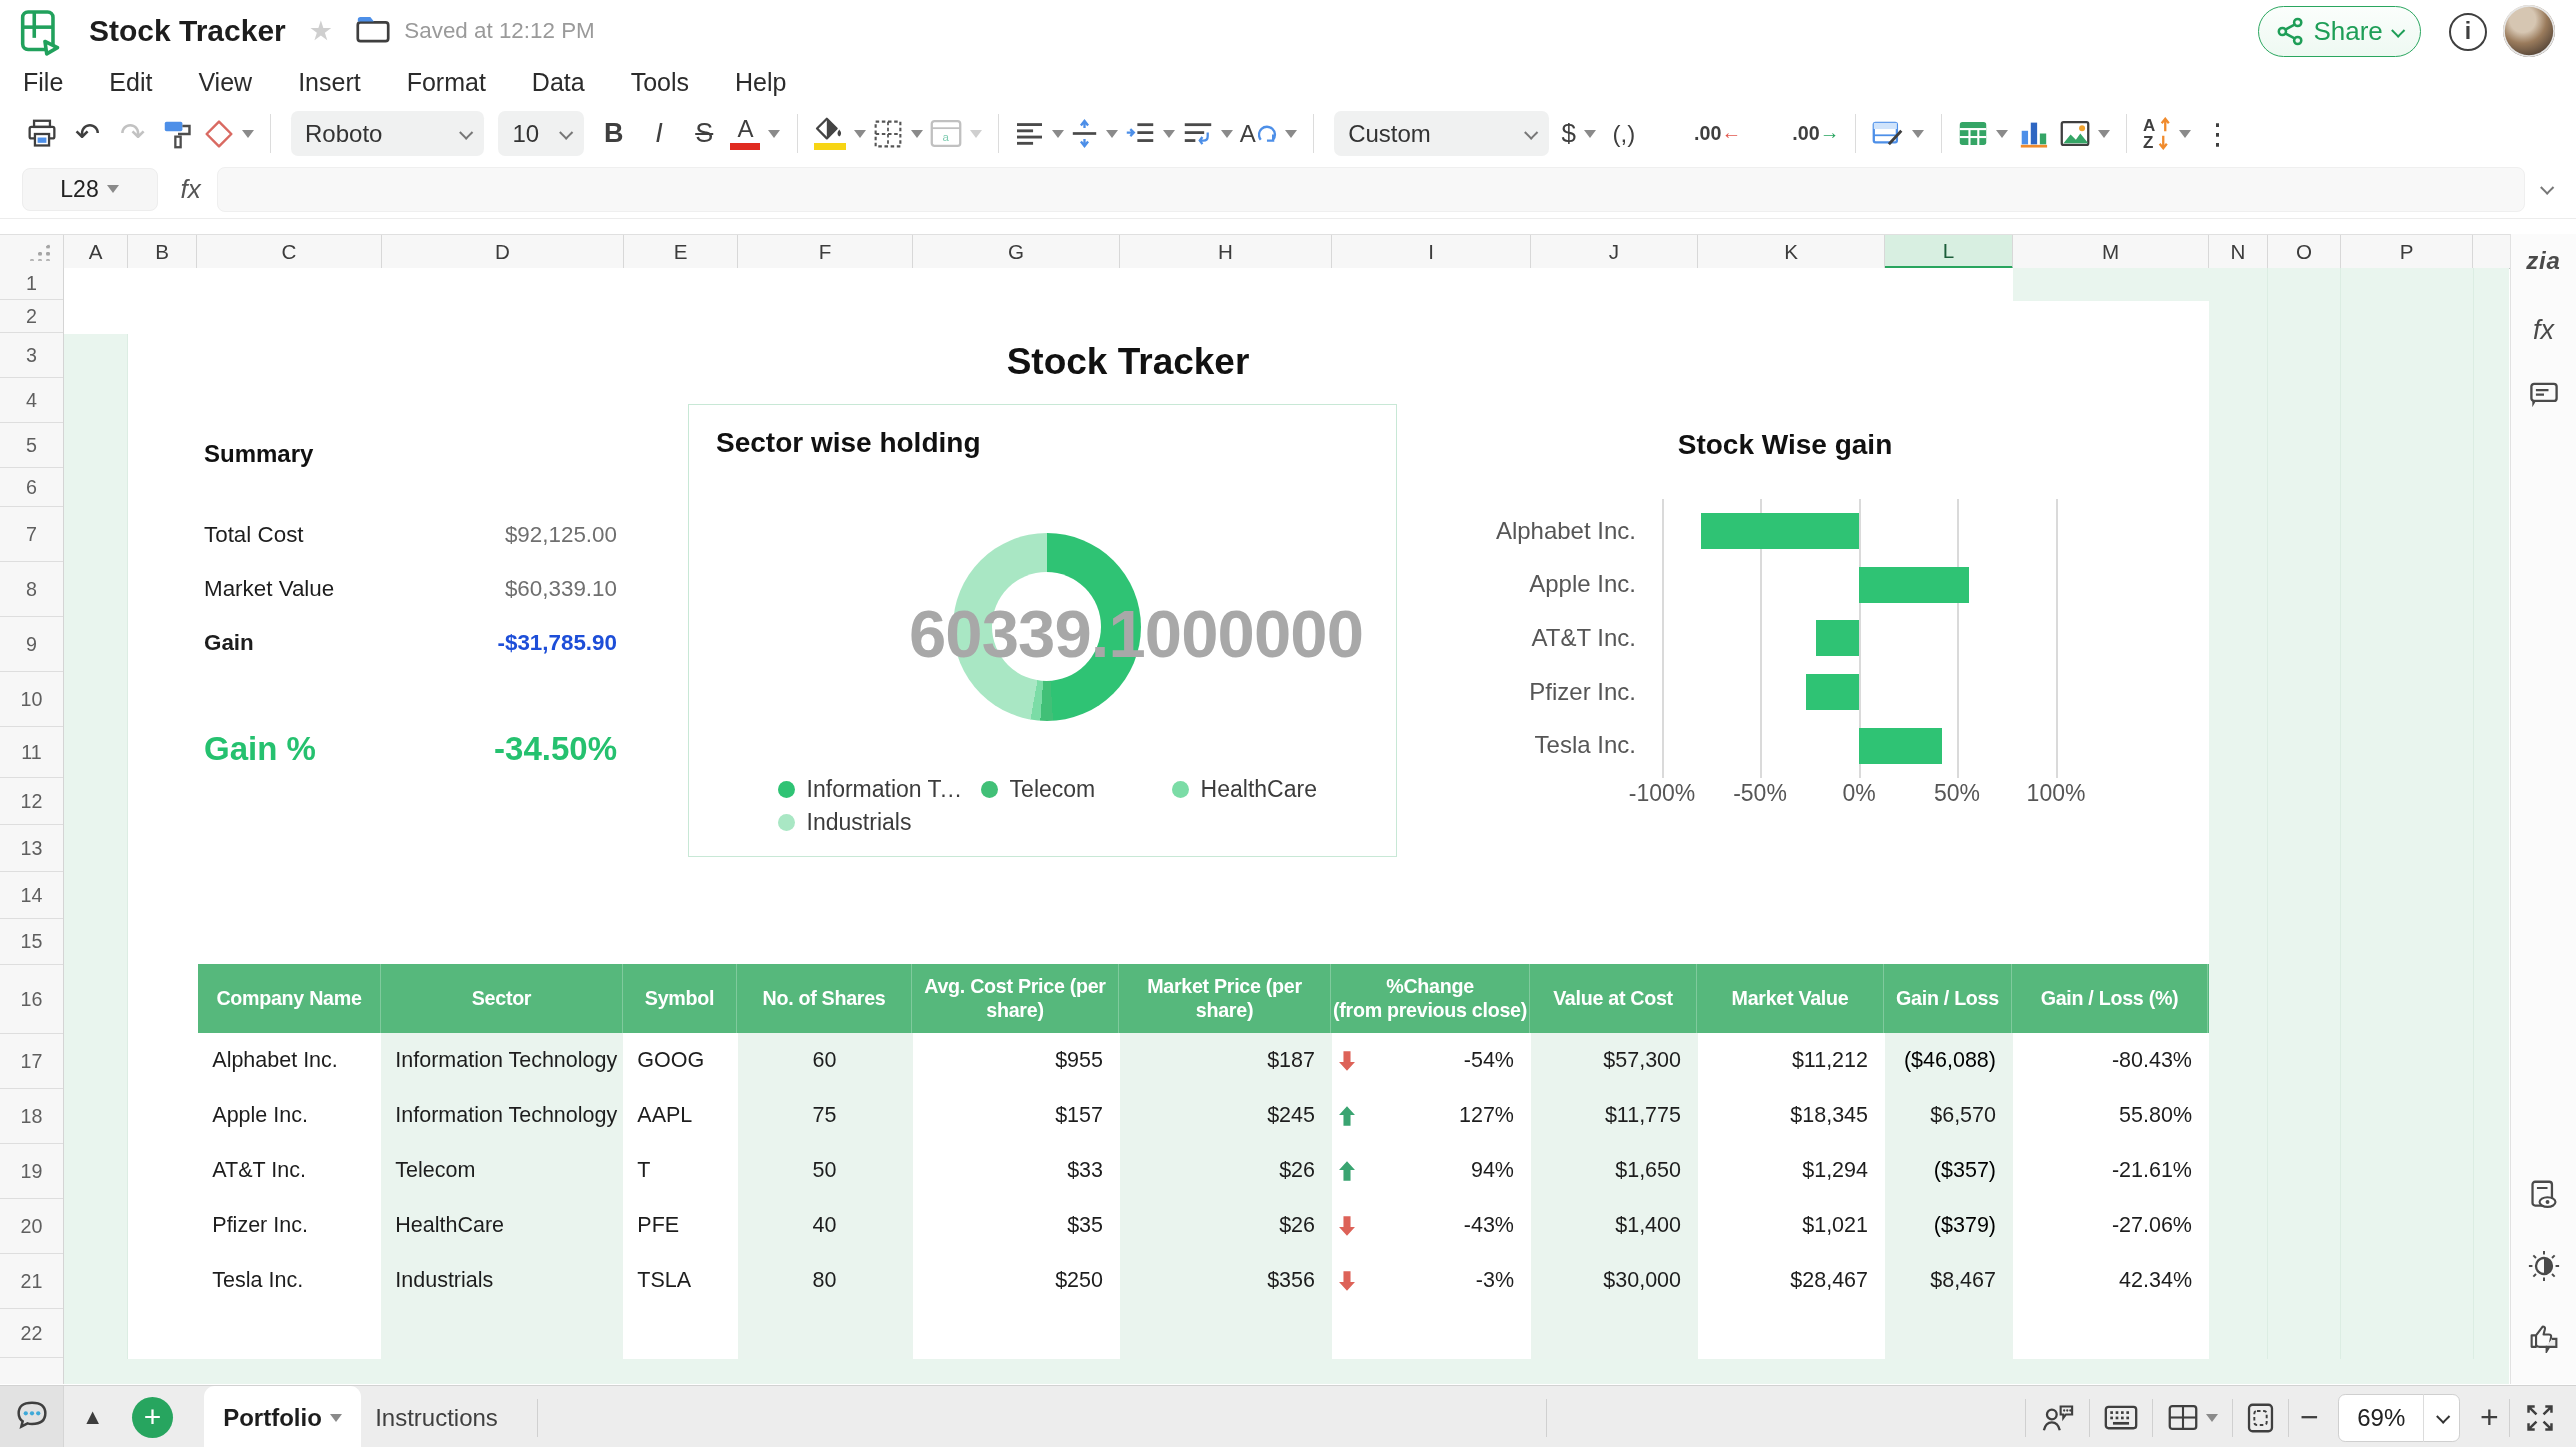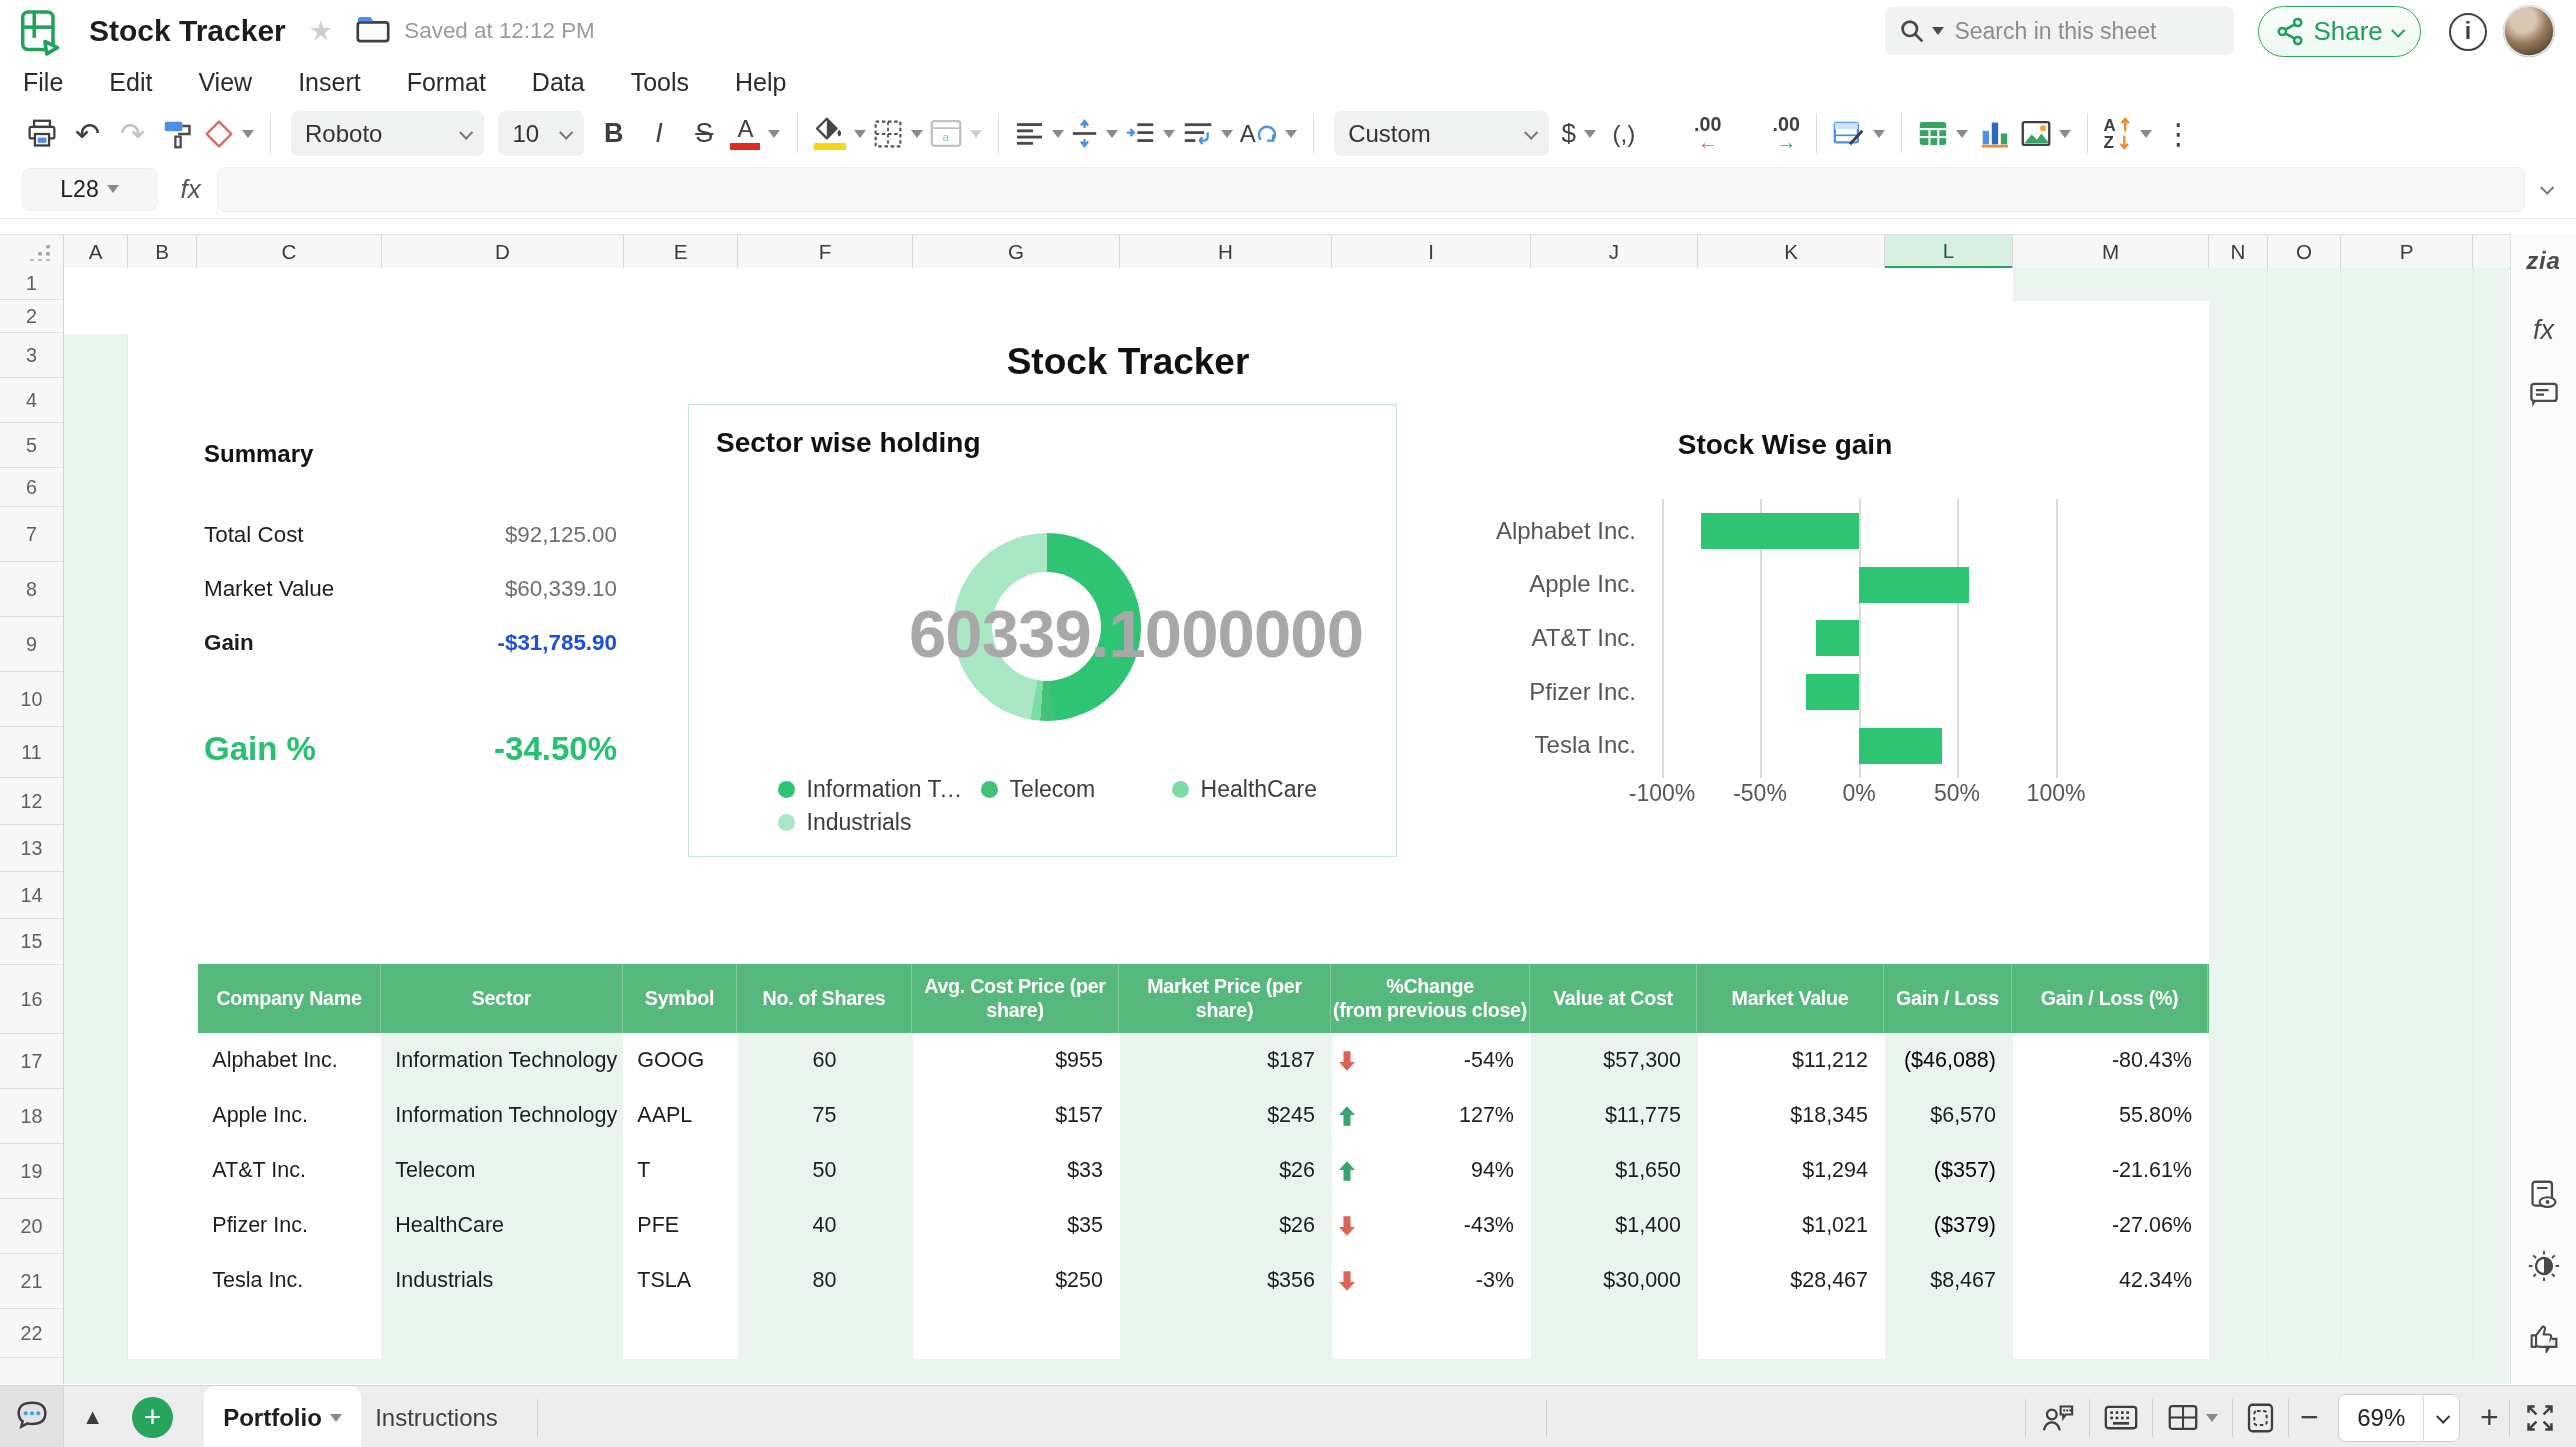--- a/index.html
+++ b/index.html
@@ -25,21 +25,21 @@
   #avatar { position:absolute; left:2503px; top:5.4px; width:52px; height:52px; border-radius:50%; background:radial-gradient(circle at 38% 28%, #d6c6b2 0 26%, #9a7b5c 48%, #544437 78%, #36302b 100%); box-shadow:inset 0 0 0 1.8px #e6e6e6; }
   
   #menubar { position:absolute; left:23px; top:63px; height:39px; display:flex; align-items:center; gap:46px; }
   .menu-item { font-size:25px; color:#2b2b2b; cursor:pointer; }
   
   #toolbar { position:absolute; left:0; top:102px; width:2576px; height:63px; display:flex; align-items:center; padding-left:19.7px; }
   .tbtn { display:flex; align-items:center; justify-content:center; min-width:38px; height:50px; margin:0 3.6px; border-radius:5.4px; color:#3f3f3f; font-size:25px; }
   .tsel { background:#f0f1f1; border-radius:7.2px; height:45px; display:flex; align-items:center; justify-content:space-between; padding:0 14.3px; font-size:24px; color:#333; margin:0 7.2px; }
   .glyph { font-size:25px; color:#3f3f3f; }
   .disabled { color:#c2c2c2 !important; }
-  .decbtn { display:flex; flex-direction:column; align-items:center; line-height:1; font-size:19.7px; color:#3f3f3f; font-weight:bold;margin-left:44px; }
+  .decbtn { display:flex; flex-direction:row; align-items:center; line-height:1; font-size:19.7px; color:#3f3f3f; font-weight:bold;margin-left:44px; }
   .decbtn .ar { font-size:19.7px; font-weight:normal; margin-top:-1.8px; }
   
   #formulabar { position:absolute; left:0; top:160px; width:2576px; height:59px; display:flex; align-items:center; border-bottom:0.9px solid #ececec; }
   #name-box { margin-left:21.5px; width:136px; height:43px; background:#f6f6f6; border:0.9px solid #ededed; border-radius:8px; display:flex; align-items:center; justify-content:center; font-size:23px; color:#222; }
   #fx-label { font-size:26px; color:#555; margin:0 16px 0 23px; font-style:italic; }
   #formula-input { flex:1; height:45px; background:#f8f8f8; border:0.9px solid #efefef; border-radius:8px; font-size:23px; padding:0 14.3px; outline:none; font-family:inherit; }
   
   #colheaders { position:absolute; left:0; top:234px; width:2510px; height:34px; display:flex; background:#f7f7f7; border-top:0.9px solid #e0e0e0; }
   .colcell { height:34px; border-right:0.9px solid #d8d8d8; border-bottom:0.9px solid #c9c9c9; display:flex; align-items:center; justify-content:center; font-size:20.6px; color:#3c3c3c; background:#f7f7f7; }
   .colcell.sel { background:#d8efe1; border-bottom:3.6px solid #28a55e; color:#1c5e3a; }
@@ -121,30 +121,20 @@
     <div class="abs flex" style="left:89px;top:14.3px;">
       <span id="doc-title">Stock Tracker</span>
       <span id="star">★</span>
       <span style="margin-left:23px;">
         <svg width="34" height="29" viewBox="0 0 38 32">
             <rect x="2" y="8" width="34" height="21" rx="3" fill="#fff" stroke="#3f3f3f" stroke-width="3"></rect>
             <path d="M2 10 V5 q0 -3 3 -3 h11 l4 5 h-18z" fill="#4d8fe8"></path>
           </svg>
       </span>
       <span id="saved-status">Saved at 12:12 PM</span>
-    </div>
-    <div id="search-box">
-      <span style="display:flex;align-items:center;margin-right:5.4px;">
-        <svg width="27" height="27" viewBox="0 0 30 30">
-            <circle cx="12" cy="12" r="8" fill="none" stroke="#4a4a4a" stroke-width="3"></circle>
-            <line x1="18" y1="18" x2="26" y2="26" stroke="#4a4a4a" stroke-width="3"></line>
-          </svg>
-      </span>
-      <span class="caret" style="border-top-color:#4a4a4a;margin:0 10.7px 0 0;"></span>
-      <input type="text" placeholder="Search in this sheet" style="">
     </div>
     <div id="share-btn">
       <span style="display:flex;margin-right:9px;">
         <svg width="27" height="29" viewBox="0 0 30 32">
             <circle cx="6" cy="16" r="4" fill="none" stroke="#1e9e57" stroke-width="2.8"></circle>
             <circle cx="23" cy="6" r="4" fill="none" stroke="#1e9e57" stroke-width="2.8"></circle>
             <circle cx="23" cy="26" r="4" fill="none" stroke="#1e9e57" stroke-width="2.8"></circle>
             <line x1="9" y1="14" x2="20" y2="8" stroke="#1e9e57" stroke-width="2.8"></line>
             <line x1="9" y1="18" x2="20" y2="24" stroke="#1e9e57" stroke-width="2.8"></line>
           </svg>

